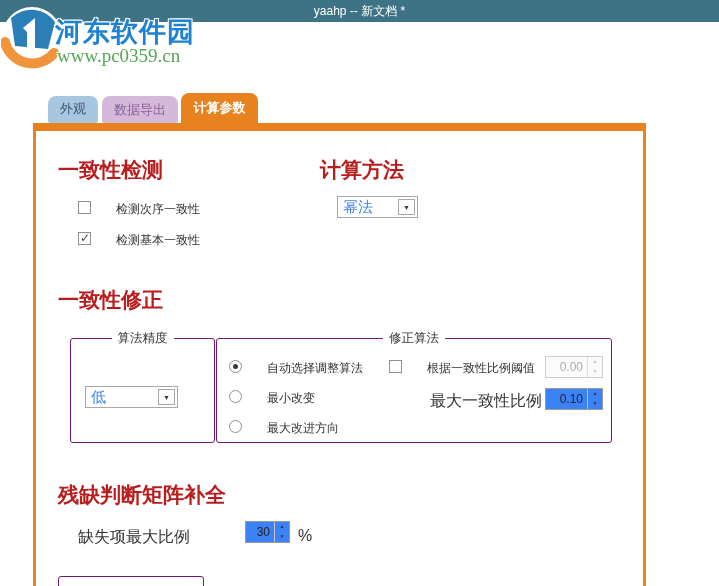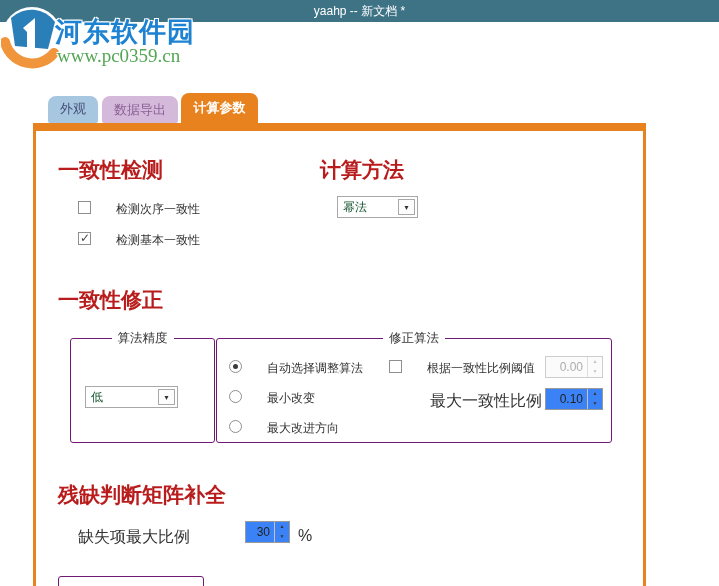--- a/index.html
+++ b/index.html
@@ -69,21 +69,21 @@
   }
   .rb.selected::after {
     content:""; position:absolute; left:3px; top:3px; width:5px; height:5px;
     border-radius:50%; background:#3a3a3a;
   }
   
   .combo {
     position:absolute; height:22px; border:1px solid #a8a8a8; background:#fff;
     display:flex; align-items:center; cursor:default;
   }
-  .combo-val { flex:1; font-size:12px; color:#14532d; padding-left:5px; }
+  .combo-val { flex:1; font-size:15px; color:#3b82f6; padding-left:5px; }
   .combo-btn {
     width:17px; height:16px; margin-right:2px; border:1px solid #a8a8a8;
     background:#fdfdfd; font-size:8px; color:#333; text-align:center; line-height:15px;
   }
   
   .spin {
     position:absolute; height:22px; border:1px solid #9a9a9a; background:#3b82f6;
     display:flex; align-items:stretch; cursor:default;
   }
   .spin-val {

